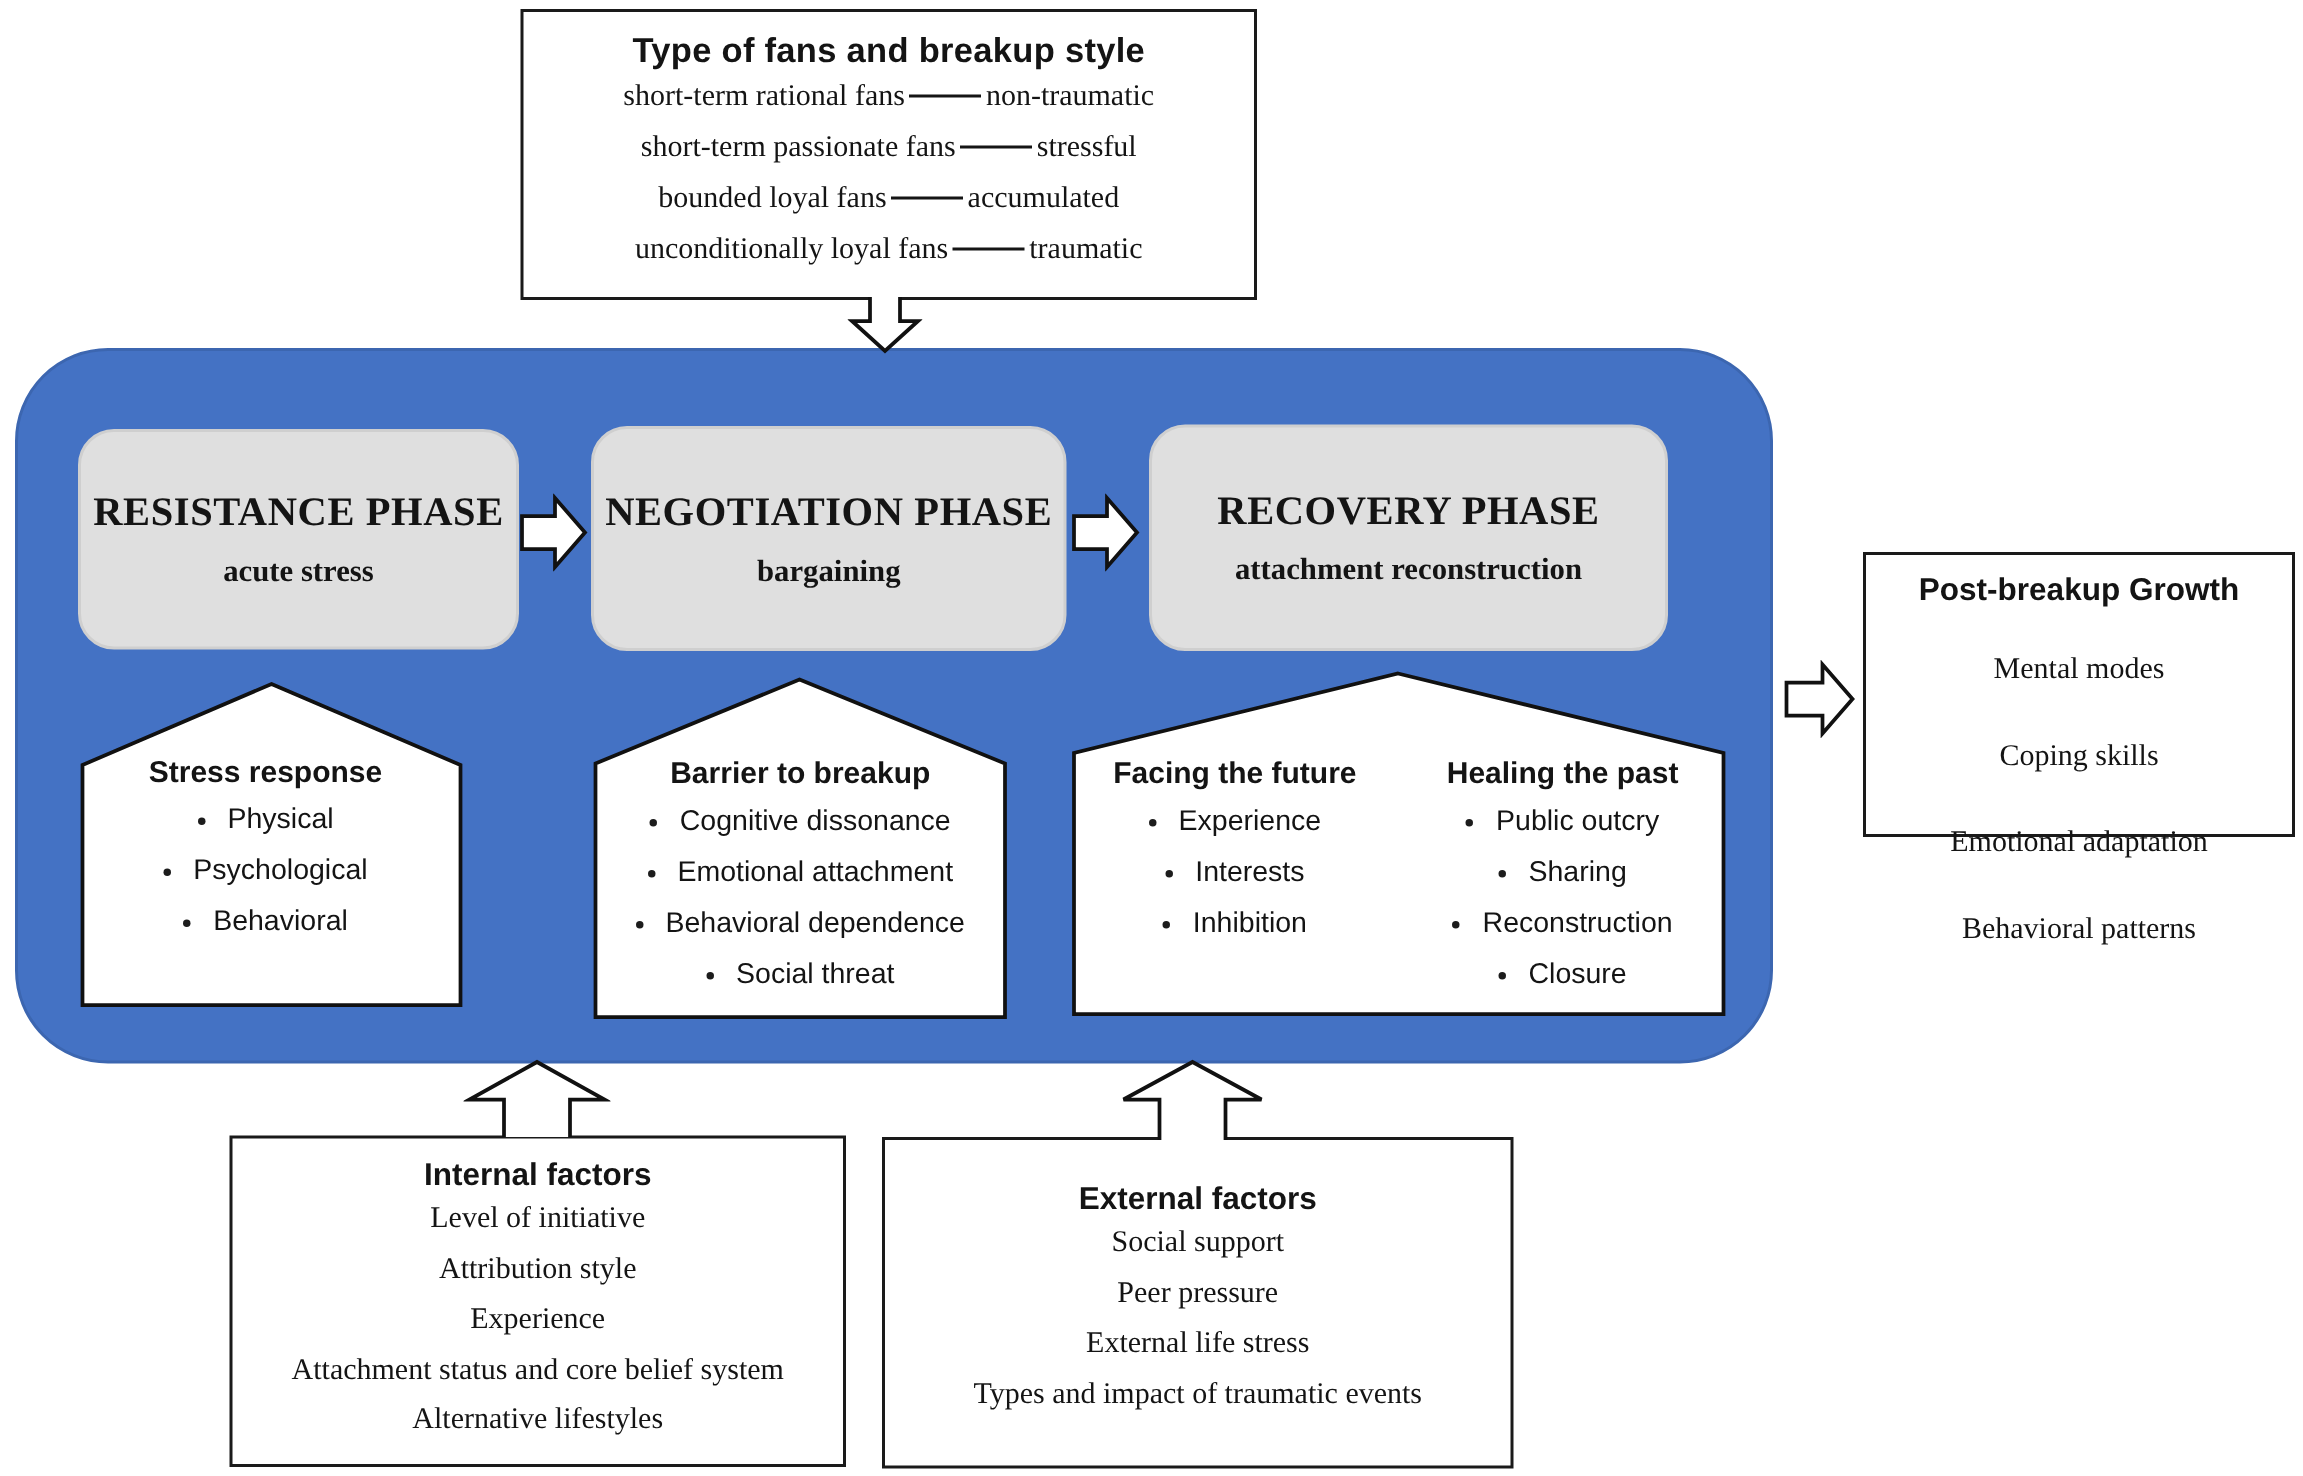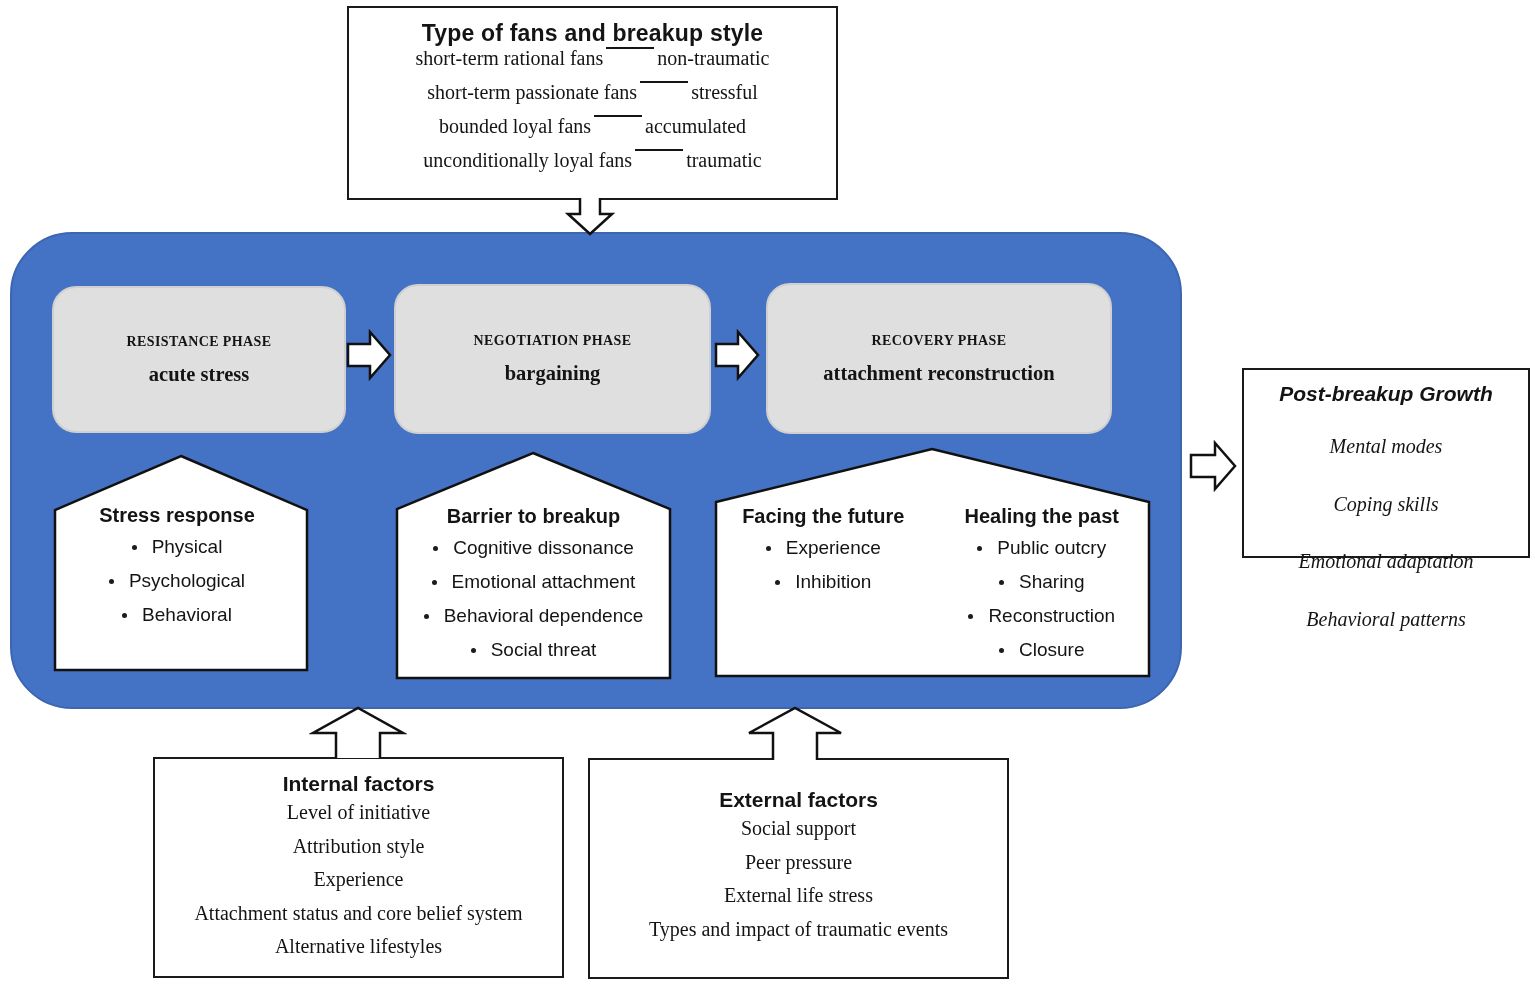--- a/index.html
+++ b/index.html
@@ -7,57 +7,57 @@
     position:relative;width:1535px;height:984px;background:#ffffff;
     font-family:"Liberation Serif",serif;color:#141414;overflow:hidden;
   }
   .abs{position:absolute;}
   .wbox{background:#ffffff;border:2px solid #1a1a1a;box-sizing:border-box;text-align:center;}
   .sans{font-family:"Liberation Sans",sans-serif;}
 
   
   .top-box{left:347px;top:6px;width:491px;height:194px;}
   .top-title{margin-top:12px;font-size:23px;font-weight:bold;letter-spacing:0.2px;}
-  .pair-row{display:flex;align-items:flex-start;justify-content:center;height:34px;font-size:20px;}
+  .pair-row{display:flex;align-items:center;justify-content:center;height:34px;font-size:20px;}
   .connector{display:inline-block;width:48px;height:2px;background:#151515;margin:0 3px;}
 
   
   .blue-panel{
     left:10px;top:232px;width:1172px;height:477px;background:#4472C4;
     border:2px solid #3c66b0;border-radius:62px;box-sizing:border-box;
   }
 
   
   .phase-box{
     background:#DFDFDF;border:2px solid #cscsc;border:2px solid #cfcfcf;border-radius:24px;
     box-sizing:border-box;display:flex;flex-direction:column;align-items:center;
     justify-content:center;gap:13px;text-align:center;z-index:2;
   }
-  .phase-title{font-size:14px;font-weight:bold;letter-spacing:0.4px;}
+  .phase-title{font-size:27px;font-weight:bold;letter-spacing:0.4px;}
   .phase-sub{font-size:20.5px;font-weight:bold;}
   .phase-1{left:52px;top:286px;width:294px;height:147px;}
   .phase-2{left:394px;top:284px;width:317px;height:150px;}
   .phase-3{left:766px;top:283px;width:346px;height:151px;}
 
   
   .pent{z-index:2;}
   .pent svg{position:absolute;left:0;top:0;}
   .pent-content{position:absolute;left:0;top:0;width:100%;box-sizing:border-box;text-align:center;
     font-family:"Liberation Sans",sans-serif;}
   .pent-title{font-size:20px;font-weight:bold;line-height:30px;}
   .p-item{display:flex;align-items:center;justify-content:center;height:34px;font-size:19px;}
   .dot{width:5px;height:5px;border-radius:50%;background:#1c1c1c;margin-right:15px;flex:0 0 auto;}
   .pent-1{left:53px;top:454px;width:248px;height:218px;}
   .pent-2{left:395px;top:451px;width:277px;height:229px;}
   .pent-3{left:714px;top:447px;width:437px;height:231px;}
   .cols{display:flex;}
   .col{flex:1;}
 
   
-  .post-box{left:1242px;top:368px;width:288px;height:190px;font-style:italic;}
+  .post-box{left:1242px;top:368px;width:288px;height:190px;}
   .post-title{margin-top:12px;font-size:21px;font-weight:bold;}
   .post-item{font-size:20px;line-height:33.5px;margin-top:24px;}
 
   
   .internal-box{left:153px;top:757px;width:411px;height:221px;}
   .external-box{left:588px;top:758px;width:421px;height:221px;}
   .factor-title{font-size:21px;font-weight:bold;}
   .mt-sm{margin-top:13px;}
   .mt-lg{margin-top:28px;}
   .factor-item{font-size:20px;line-height:33.5px;}
@@ -172,20 +172,24 @@
     </svg>
     <div class="pent-content cols" style="padding-top:54px;">
       <div class="col">
         <div class="pent-title">Facing the future</div>
         <div class="p-item">
             <span class="dot"></span>
             <span>Experience</span>
           </div>
         <div class="p-item">
             <span class="dot"></span>
+            <span>Interests</span>
+          </div>
+        <div class="p-item">
+            <span class="dot"></span>
             <span>Inhibition</span>
           </div>
       </div>
       <div class="col">
         <div class="pent-title">Healing the past</div>
         <div class="p-item">
             <span class="dot"></span>
             <span>Public outcry</span>
           </div>
         <div class="p-item">

